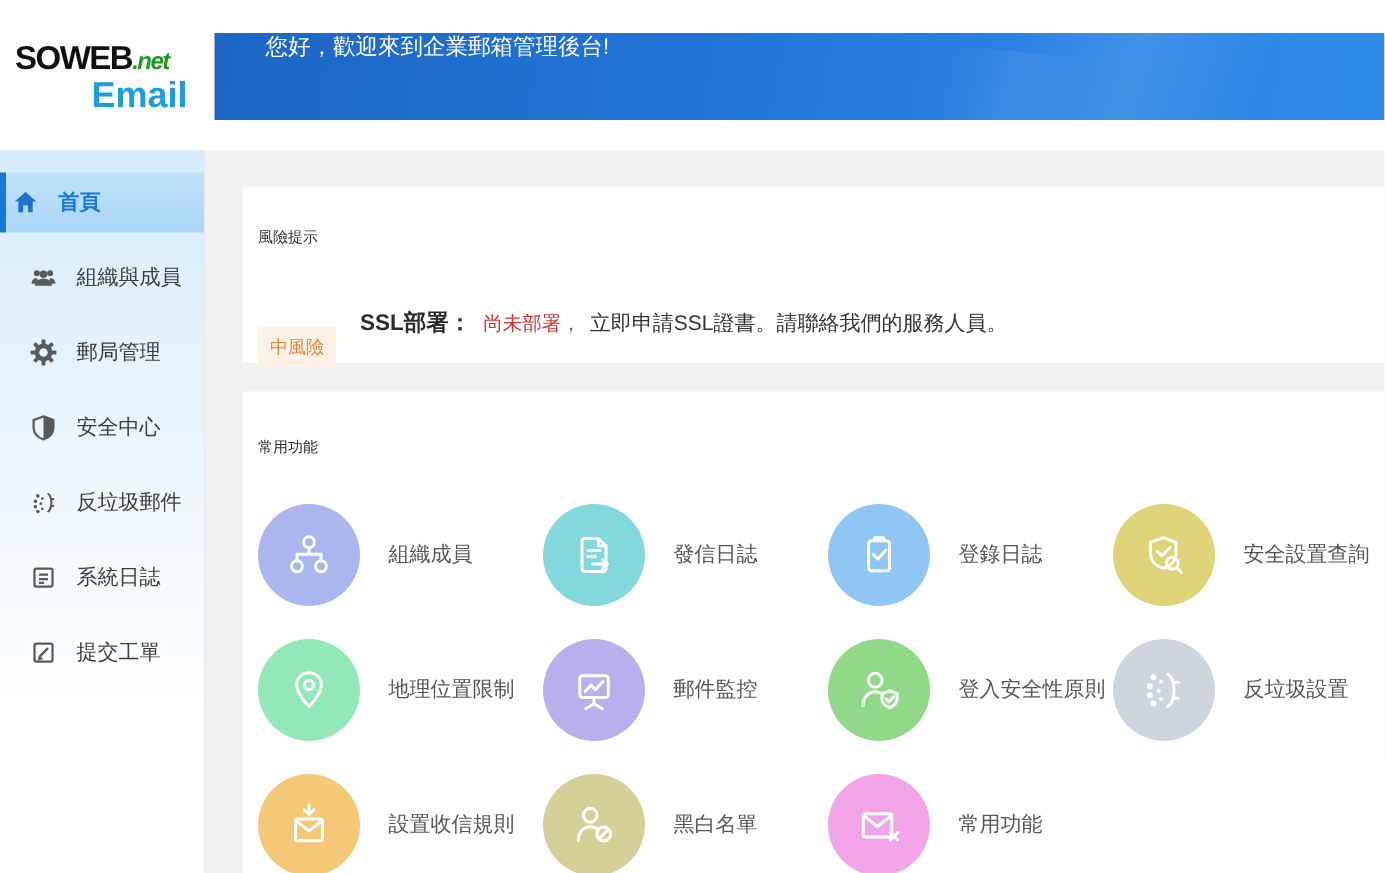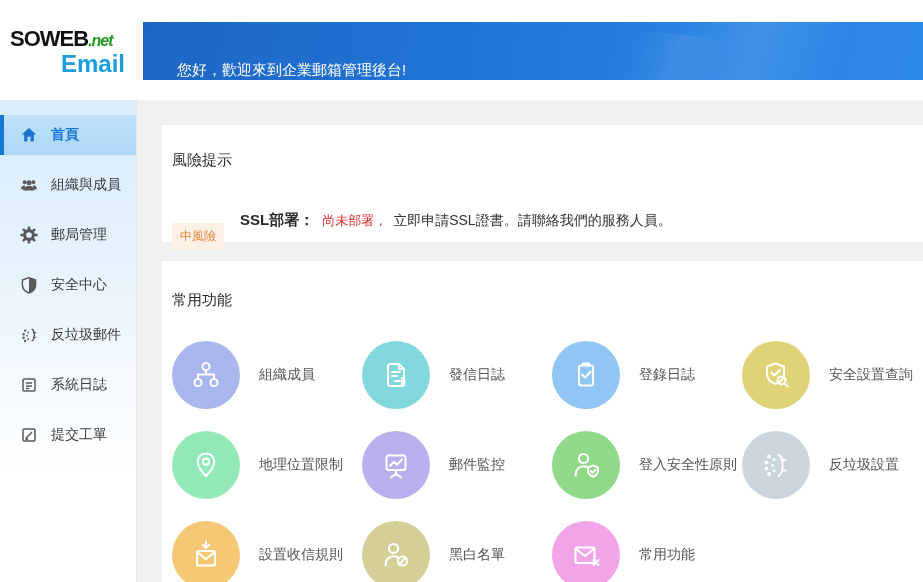--- a/index.html
+++ b/index.html
@@ -10,45 +10,45 @@
   .topbar { position:relative; height:100px; background:#ffffff; }
   .logo-box { position:absolute; left:0; top:22px; width:137px; height:58px;
     background:#fff; padding:4px 0 0 10px; }
   .logo-line1 { font-size:22px; font-weight:bold; letter-spacing:-1px; white-space:nowrap; }
   .logo-brand { color:#111; font-stretch:condensed; }
   .logo-tld { color:#1e9a1e; font-style:italic; font-size:16px; font-weight:bold; }
   .logo-line2 { font-size:24px; font-weight:bold; color:#1b9de0; text-align:right;
     margin:-2px 12px 0 0; letter-spacing:0; }
   .banner { position:absolute; left:143px; right:0; top:22px; height:58px;
     background:linear-gradient(100deg,#1d66c4 0%,#2174d6 40%,#2b84e4 75%,#2e8ae9 100%);
-    overflow:hidden; display:flex; align-items:flex-end; }
+    overflow:hidden; display:flex; align-items:flex-start; }
   .banner .streak1 { position:absolute; right:-40px; top:-30px; width:420px; height:120px;
     background:linear-gradient(115deg,rgba(255,255,255,0) 30%,rgba(255,255,255,0.10) 50%,rgba(255,255,255,0) 70%);
     transform:rotate(-8deg); }
   .banner .streak2 { position:absolute; right:120px; top:10px; width:300px; height:90px;
     background:linear-gradient(100deg,rgba(255,255,255,0) 40%,rgba(255,255,255,0.08) 55%,rgba(255,255,255,0) 70%);
     transform:rotate(6deg); }
   .banner-text { position:relative; color:#ffffff; font-size:15px; padding-left:34px; }
 
   
   .main { display:flex; height:502px; }
   .sidebar { width:137px; flex:0 0 137px; height:100%;
     background:linear-gradient(180deg,#d7ebfb 0%,#e8f4fd 35%,#ffffff 75%);
     border-right:1px solid #e4e6e8; padding-top:15px; }
   .side-item { height:40px; margin-bottom:10px; display:flex; align-items:center;
     padding-left:20px; gap:13px; font-size:14px; color:#3c3c3c; cursor:pointer; }
   .side-item .s-icon { width:18px; height:18px; flex:0 0 18px; display:flex;
     align-items:center; justify-content:center; }
   .side-item.active { background:linear-gradient(180deg,#bfe1f9,#abd7f7);
-    border-left:4px solid #1677d4; padding-left:16px; color:#1677d4; font-weight:bold; }
+    border-left:4px solid #1677d4; padding-left:4px; color:#1677d4; font-weight:bold; }
 
   .content { flex:1; background:#f0f1f3; padding:25px 0 0 25px; overflow:hidden; }
   .card { background:#ffffff; }
   .risk-card { height:117px; padding:26px 10px 0 10px; margin-bottom:19px; }
-  .card-title { font-size:15px; color:#2b2b2b; }
+  .card-title { font-size:10px; color:#2b2b2b; }
   .risk-row { margin-top:21px; display:flex; align-items:center; }
   .risk-badge { background:#fdf1e5; color:#e8833c; font-size:12px; padding:5px 8px;margin-top:32px; }
   .ssl-label { font-size:15px; font-weight:bold; color:#2b2b2b; margin-left:16px; }
   .ssl-status { font-size:13px; color:#e02b2b; margin-left:8px; }
   .ssl-action { font-size:14px; color:#333; margin-left:6px; }
 
   .functions-card { height:400px; padding:30px 0 0 10px; }
   .func-grid { margin-top:31px; display:grid; grid-template-columns:repeat(4,190px);
     row-gap:22px; }
   .func-item { display:flex; align-items:center; gap:19px; cursor:pointer;font-family:Liberation Mono, monospace; }

